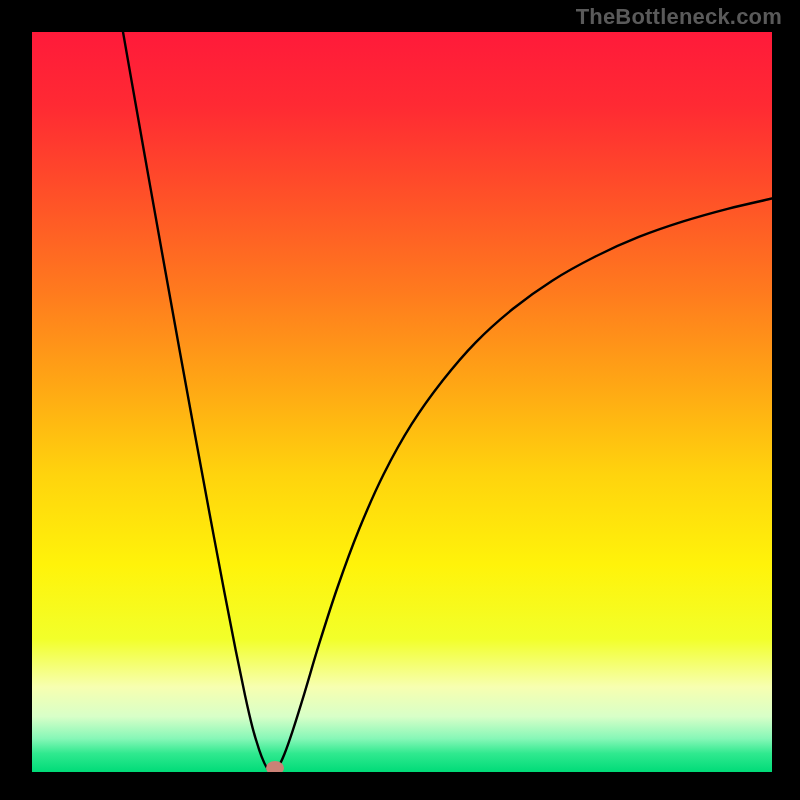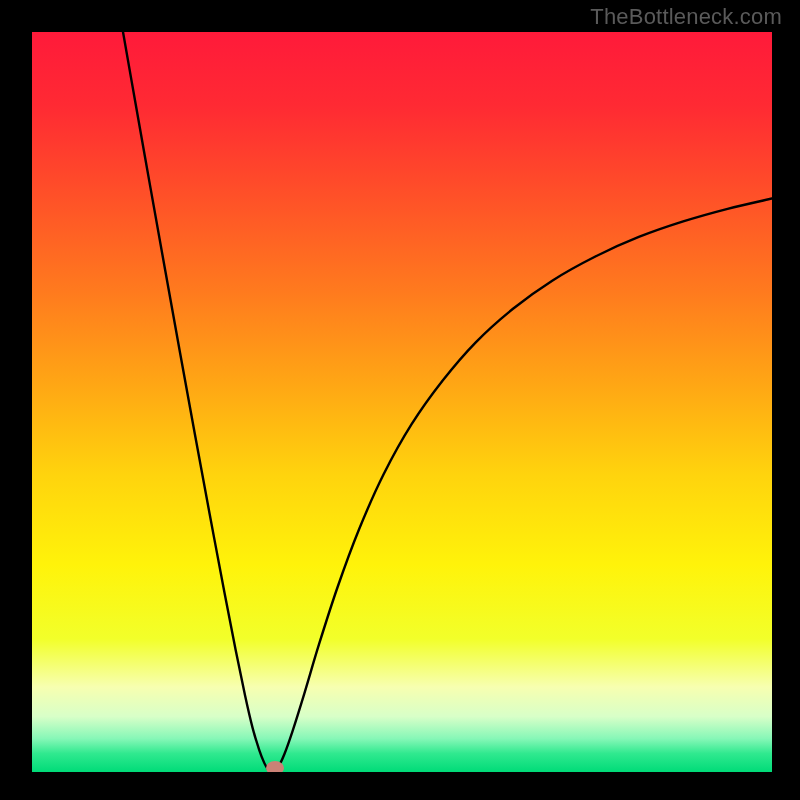--- a/index.html
+++ b/index.html
@@ -16,21 +16,21 @@
     width: 800px;
     height: 800px;
     background: #000;
   }
   .watermark {
     position: absolute;
     top: 4px;
     right: 18px;
     color: #5a5a5a;
     font-size: 22px;
-    font-weight: 400;
+    font-weight: 700;
     letter-spacing: 0.2px;
     user-select: none;
   }
   .plot-frame {
     position: absolute;
     background: #000;
     box-sizing: border-box;
   }
   .plot-area {
     position: absolute;

